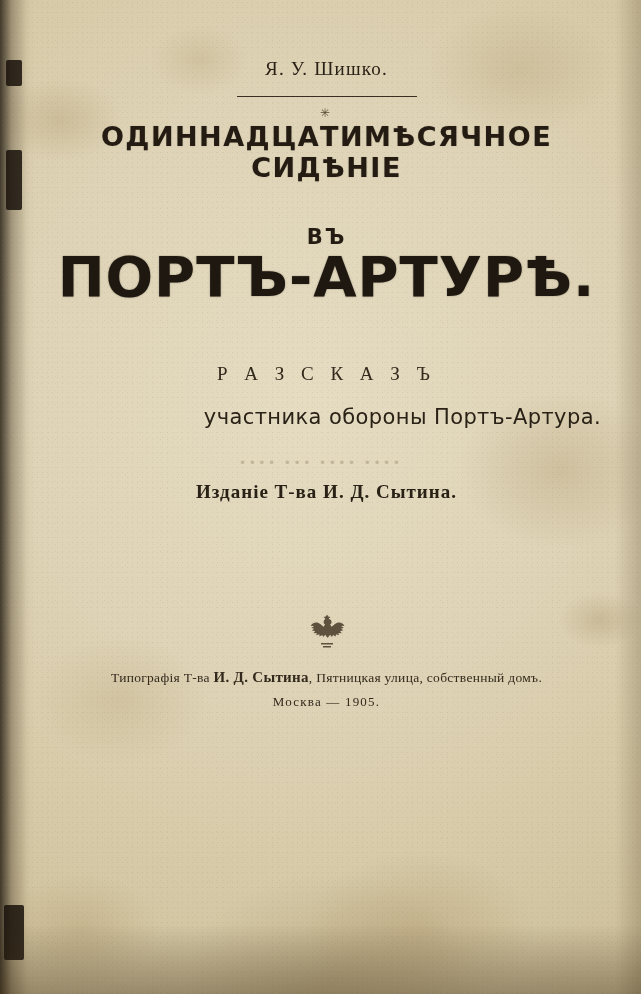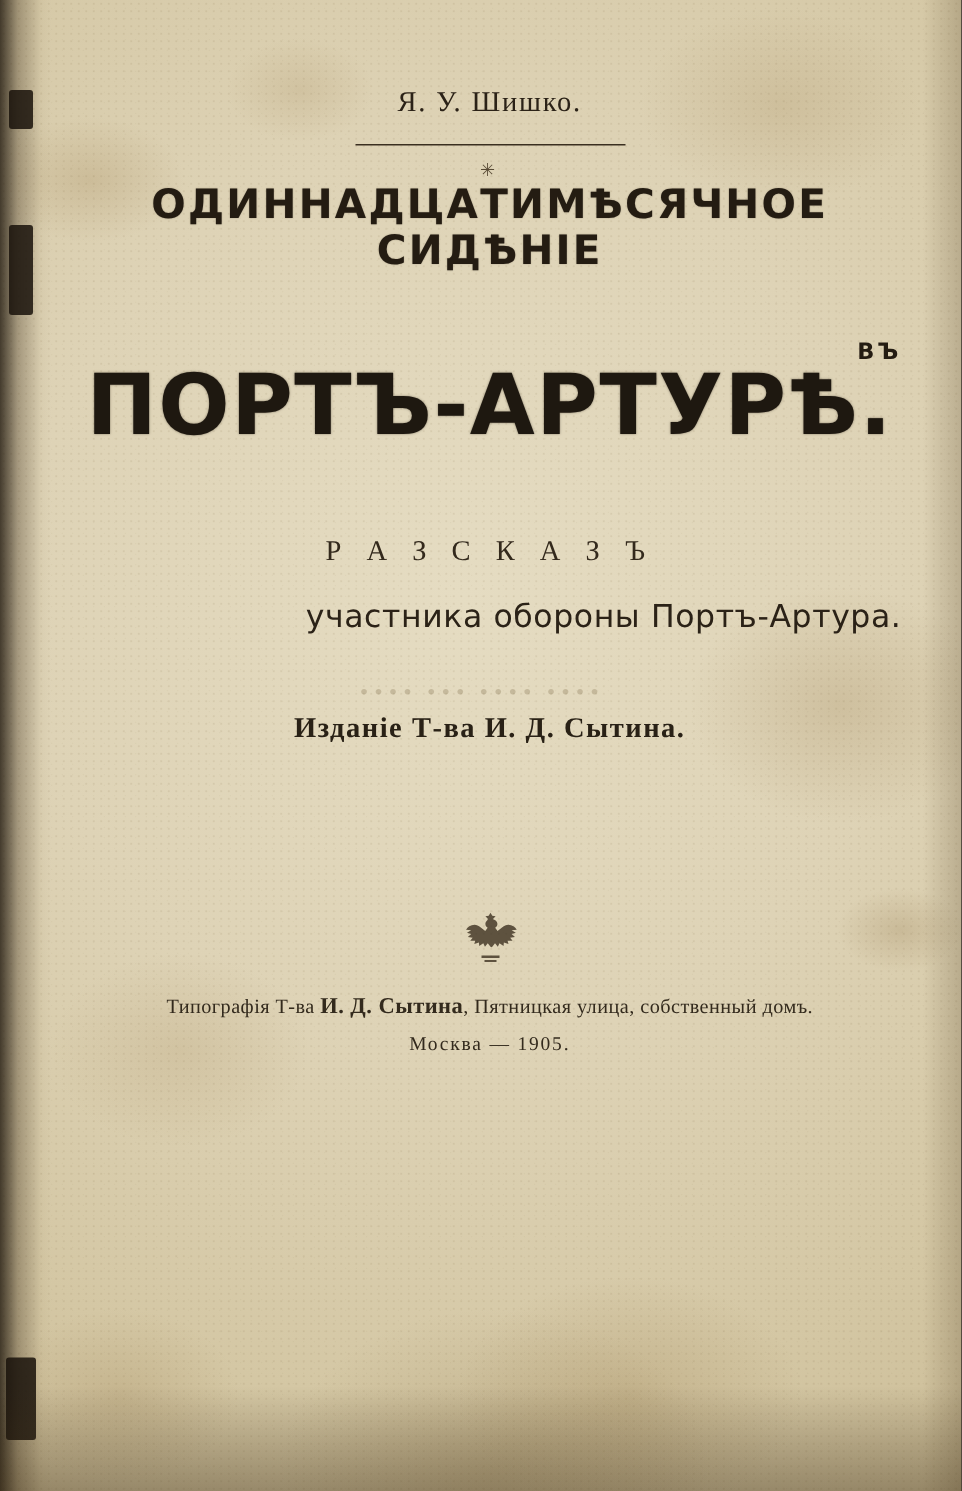--- a/index.html
+++ b/index.html
@@ -122,24 +122,23 @@
     font-size: 27px;
     letter-spacing: 1.5px;
     color: #241c12;
     text-shadow: 0 0 1px rgba(40,30,18,0.35);
   }
 
   .title-prep {
     margin-top: 42px;
     font-family: "DejaVu Sans", sans-serif;
     font-weight: 700;
-    font-size: 15px;
+    font-size: 21px;
     letter-spacing: 2px;
     color: #241c12;
-    text-align: right;
   }
 
   .title-big {
     font-family: "DejaVu Sans", sans-serif;
     font-weight: 700;
     font-size: 56px;
     letter-spacing: 1px;
     line-height: 1;
     color: #1e1810;
     text-shadow: 0 0 1.5px rgba(30,22,12,0.5);

